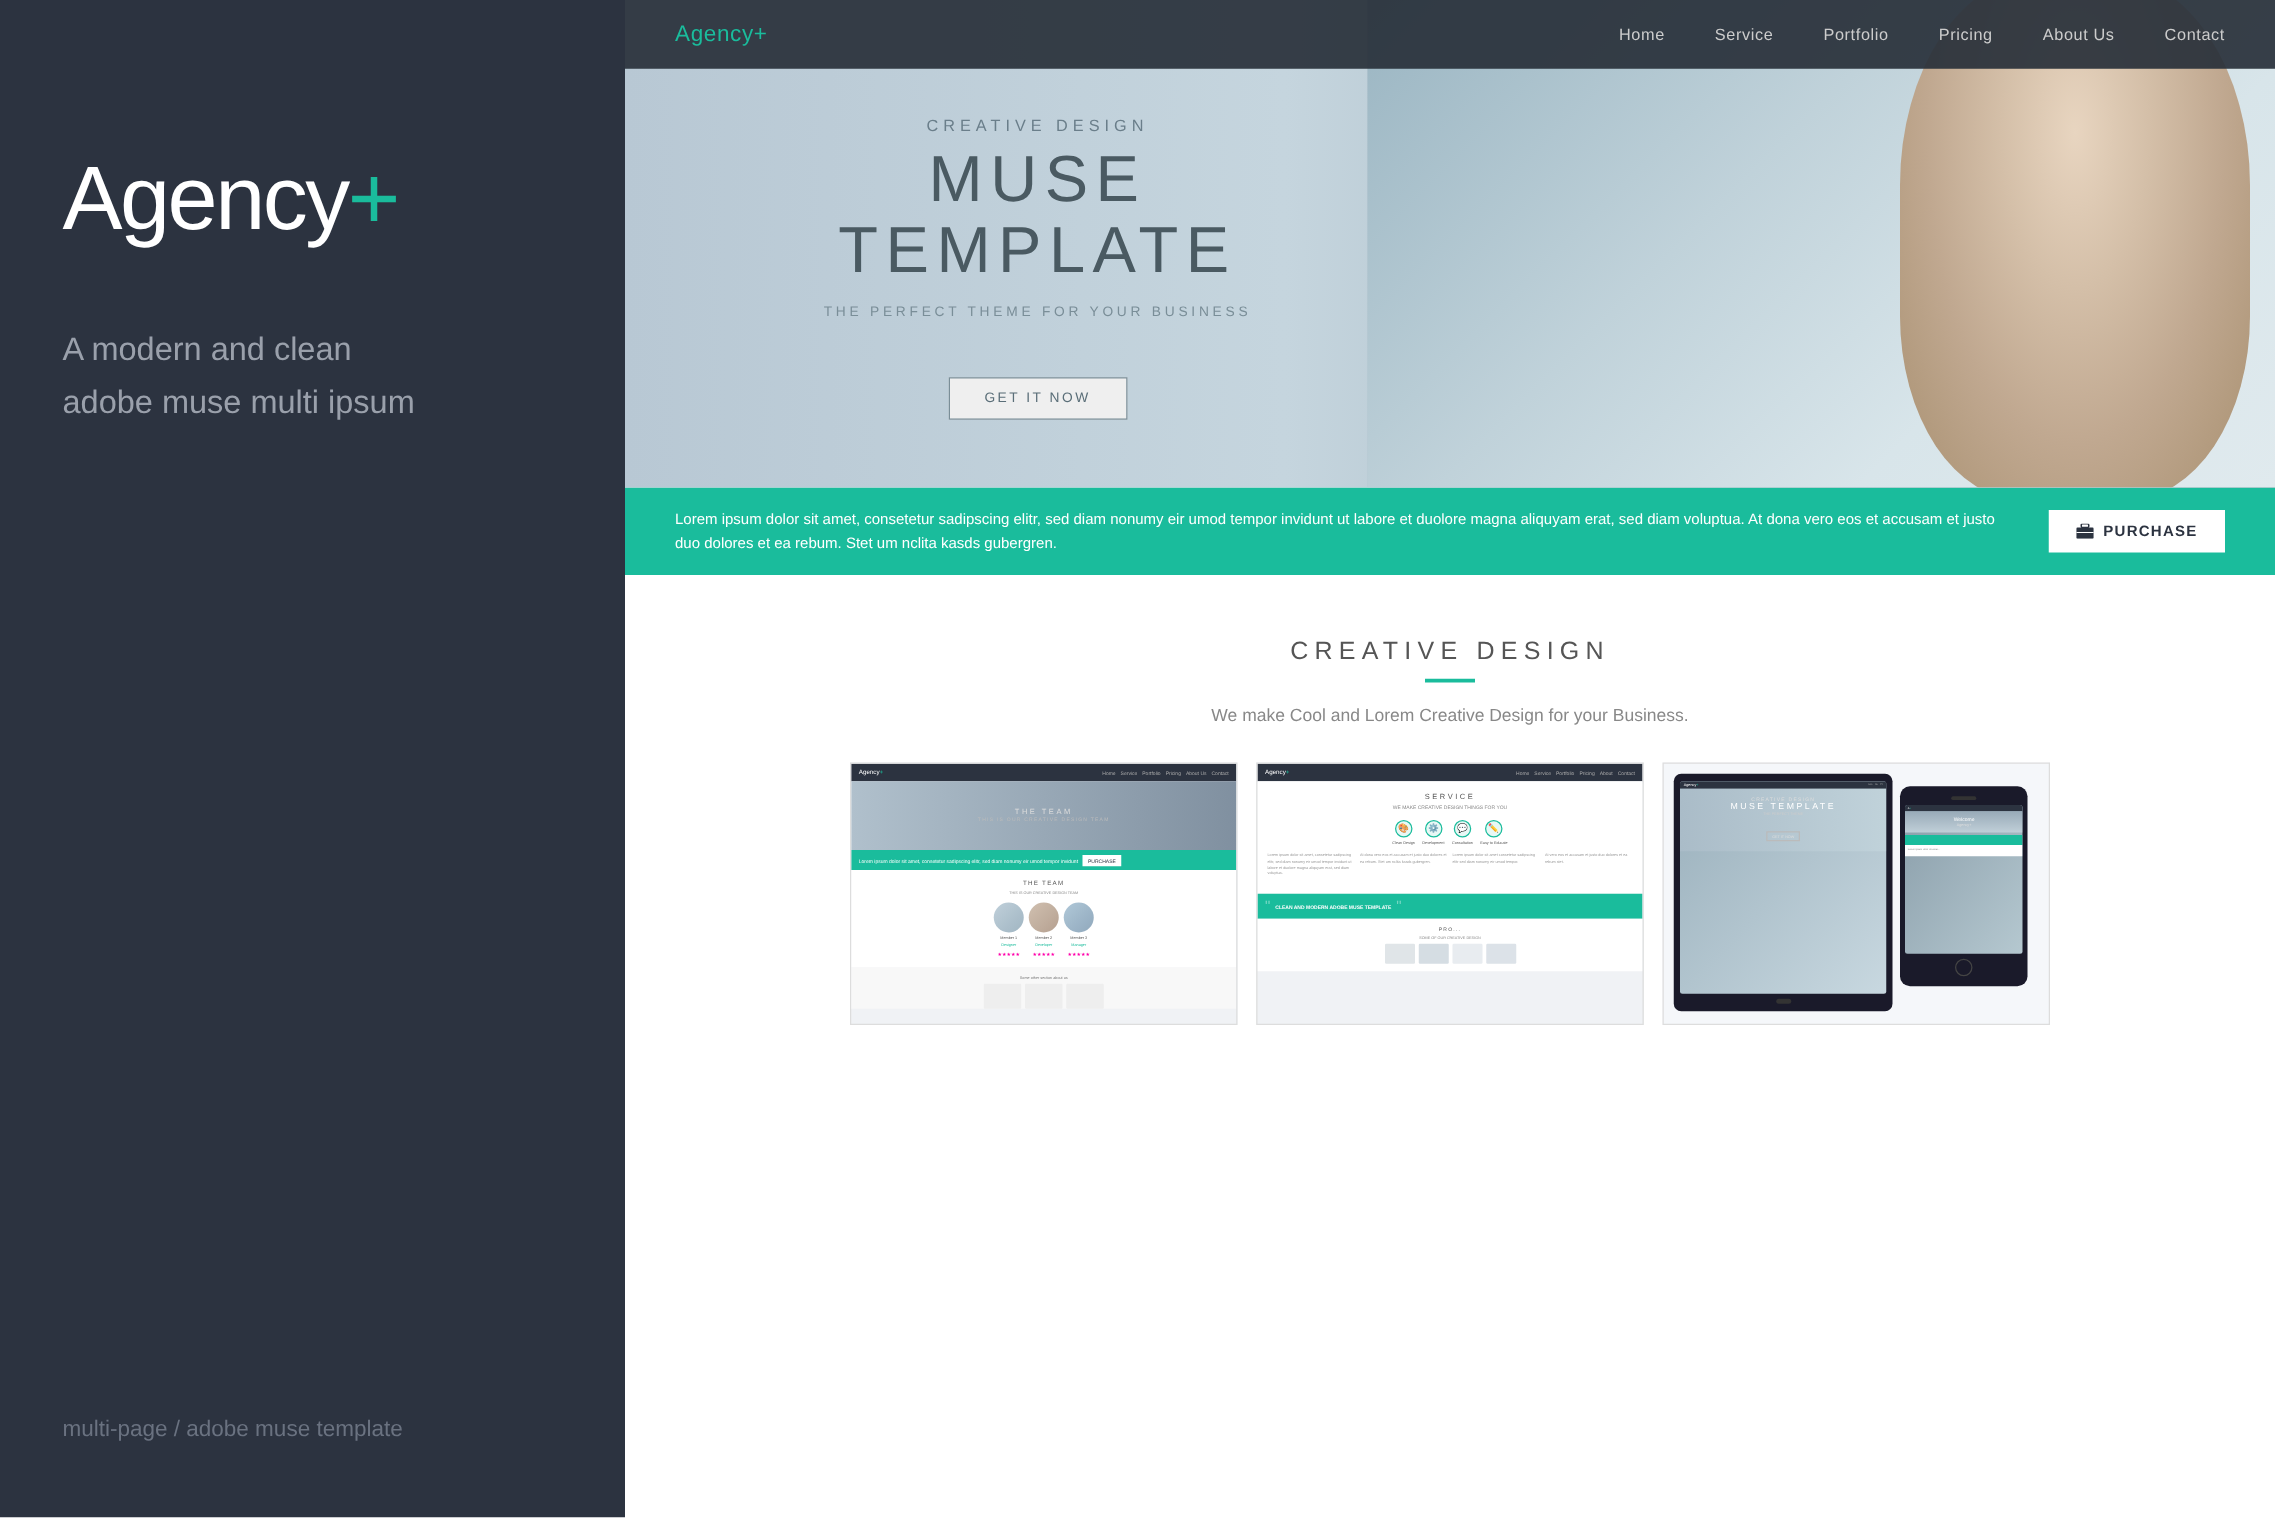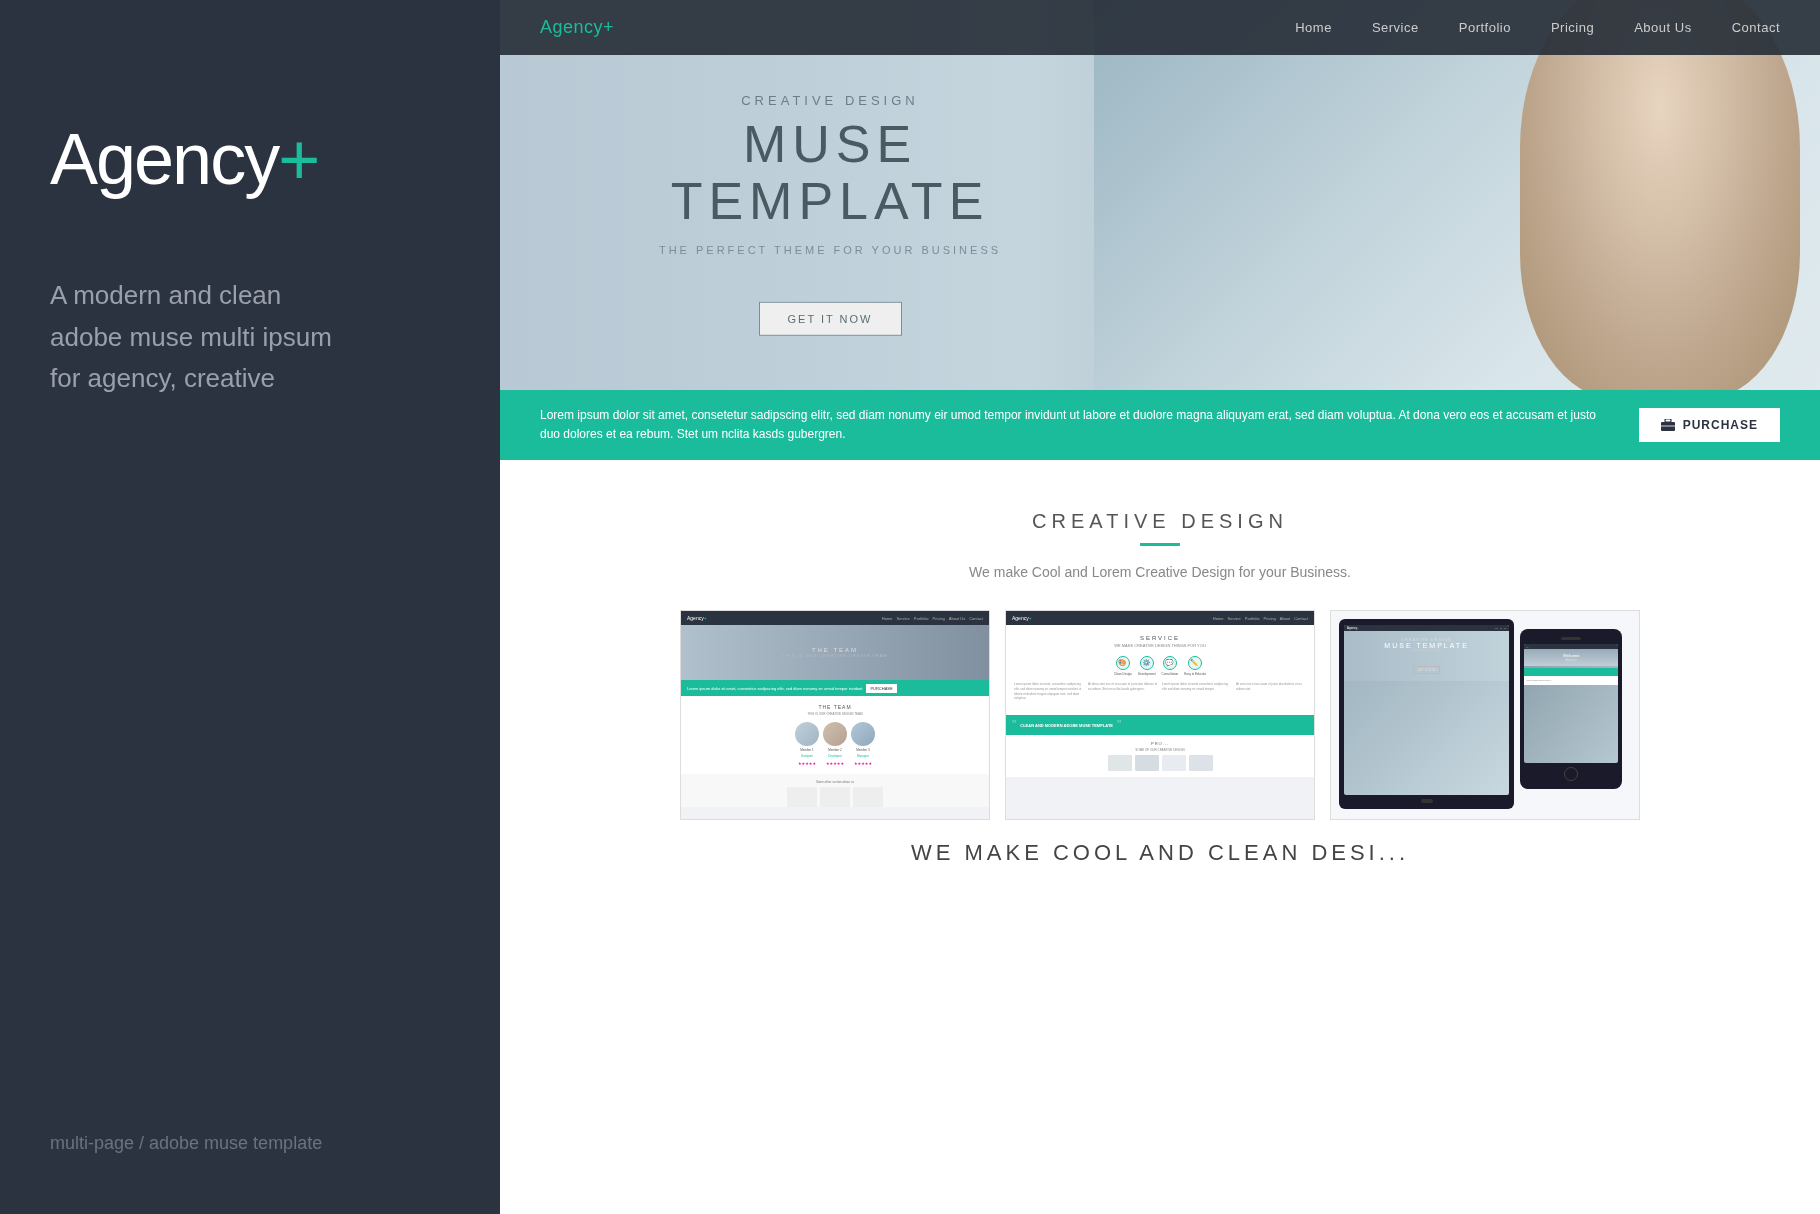--- a/index.html
+++ b/index.html
@@ -22,21 +22,21 @@
       color: #ffffff;
       letter-spacing: -2px;
       margin-top: 60px;
       line-height: 1.1;
     }
     .left-logo span.plus {
       color: #1abc9c;
       font-weight: 300;
     }
     .left-description {
-      margin-top: 76px;
+      margin-top: 60px;
       font-size: 26px;
       font-weight: 300;
       color: #9aa0ab;
       line-height: 1.6;
     }
     .left-footer {
       position: absolute;
       bottom: 60px;
       left: 50px;
       font-size: 18px;
@@ -480,21 +480,20 @@
 </head>
 <body>
 
 <div class="left-panel">
   <div class="left-logo">
     <span>Agency</span><span class="plus">+</span>
   </div>
   <div class="left-description">
     <div>A modern and clean</div>
     <div>adobe muse multi ipsum</div>
-    <div>for agency, creative</div>
   </div>
   <div class="left-footer">multi-page / adobe muse template</div>
 </div>
 
 <div class="right-panel">
 
   <div class="hero-section">
 
     <div class="hero-nav">
       <div class="hero-nav-logo">
@@ -717,18 +716,15 @@
                 <div style="font-size:2px;color:#888;line-height:1.5">Lorem ipsum dolor sit amet...</div>
               </div>
             </div>
             <div class="sc3-phone-btn"></div>
           </div>
         </div>
       </div>
 
     </div>
 
-    <div style="margin-top:20px;text-align:center;width:100%">
-      <div style="font-size:22px;letter-spacing:4px;color:#444;text-transform:uppercase;">WE MAKE COOL AND CLEAN DESI...</div>
-    </div>
   </div>
 
 </div>
 
 </body></html>

